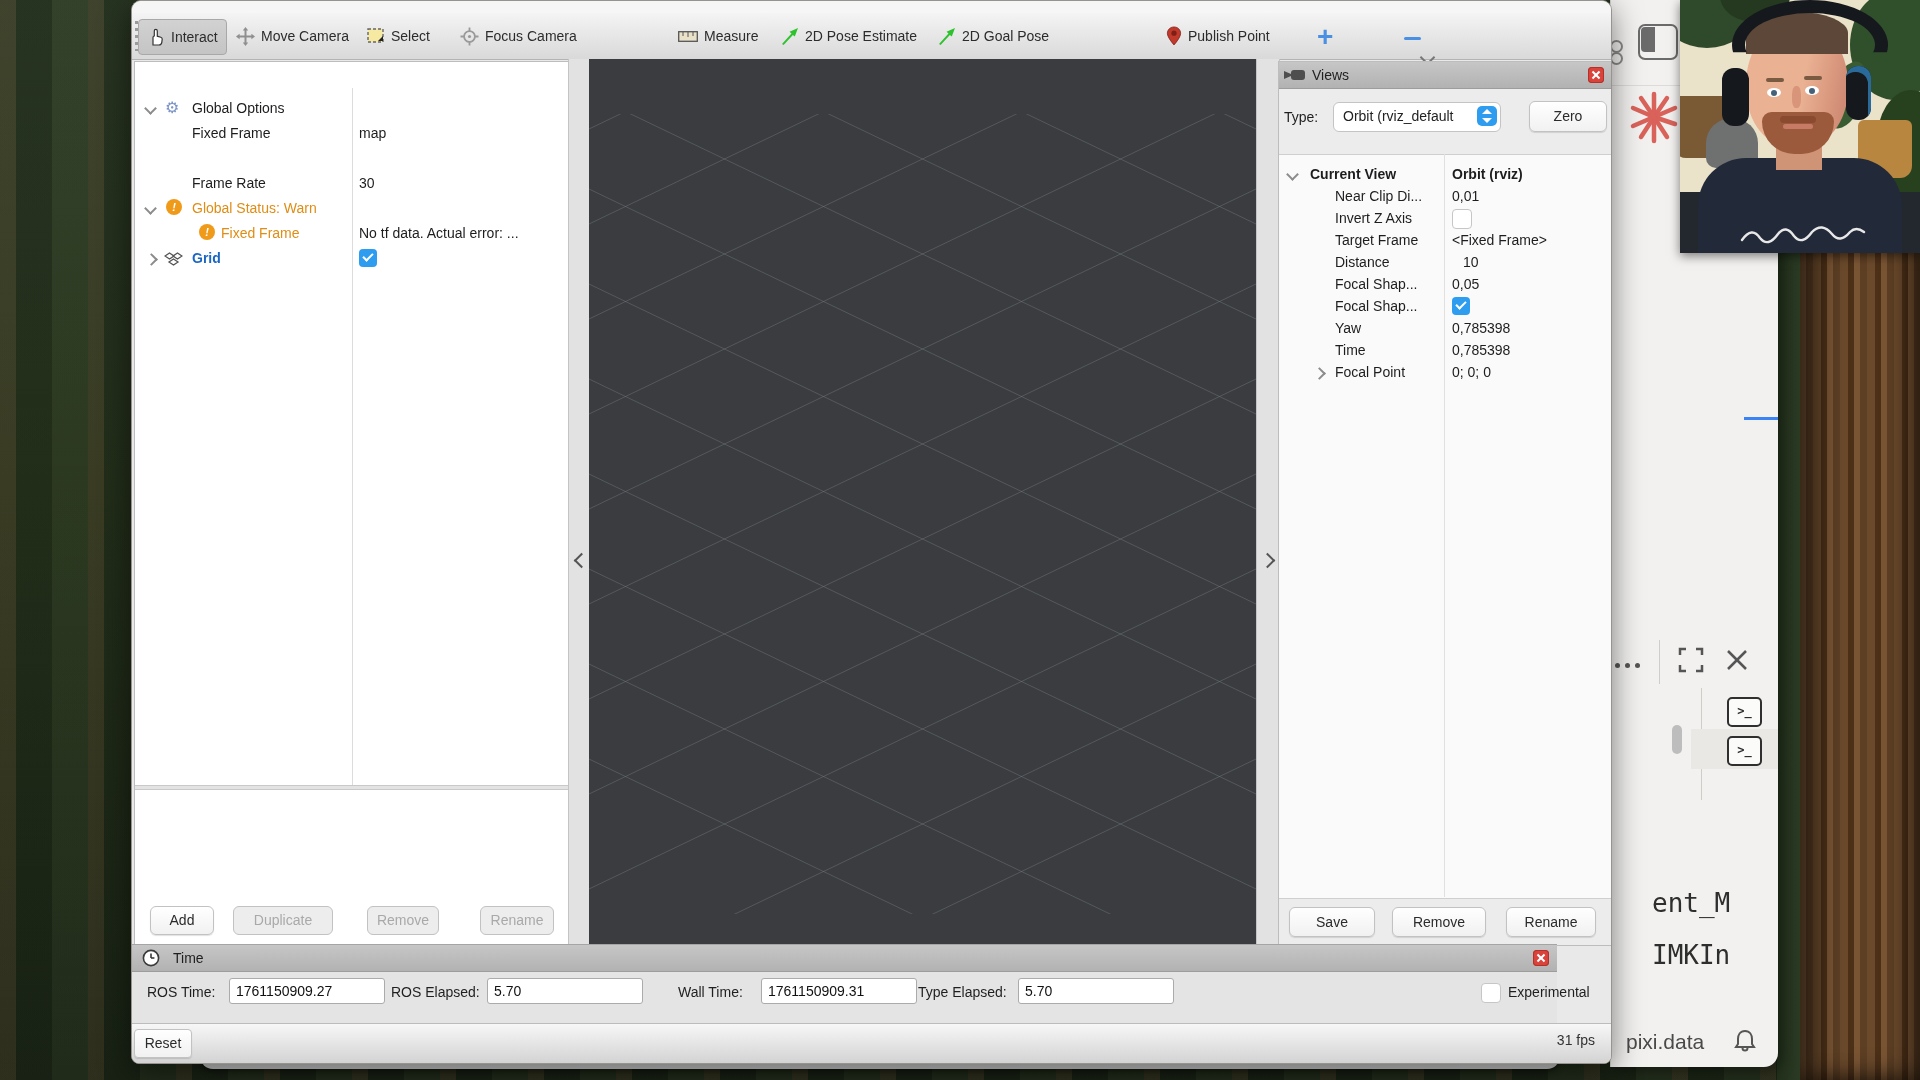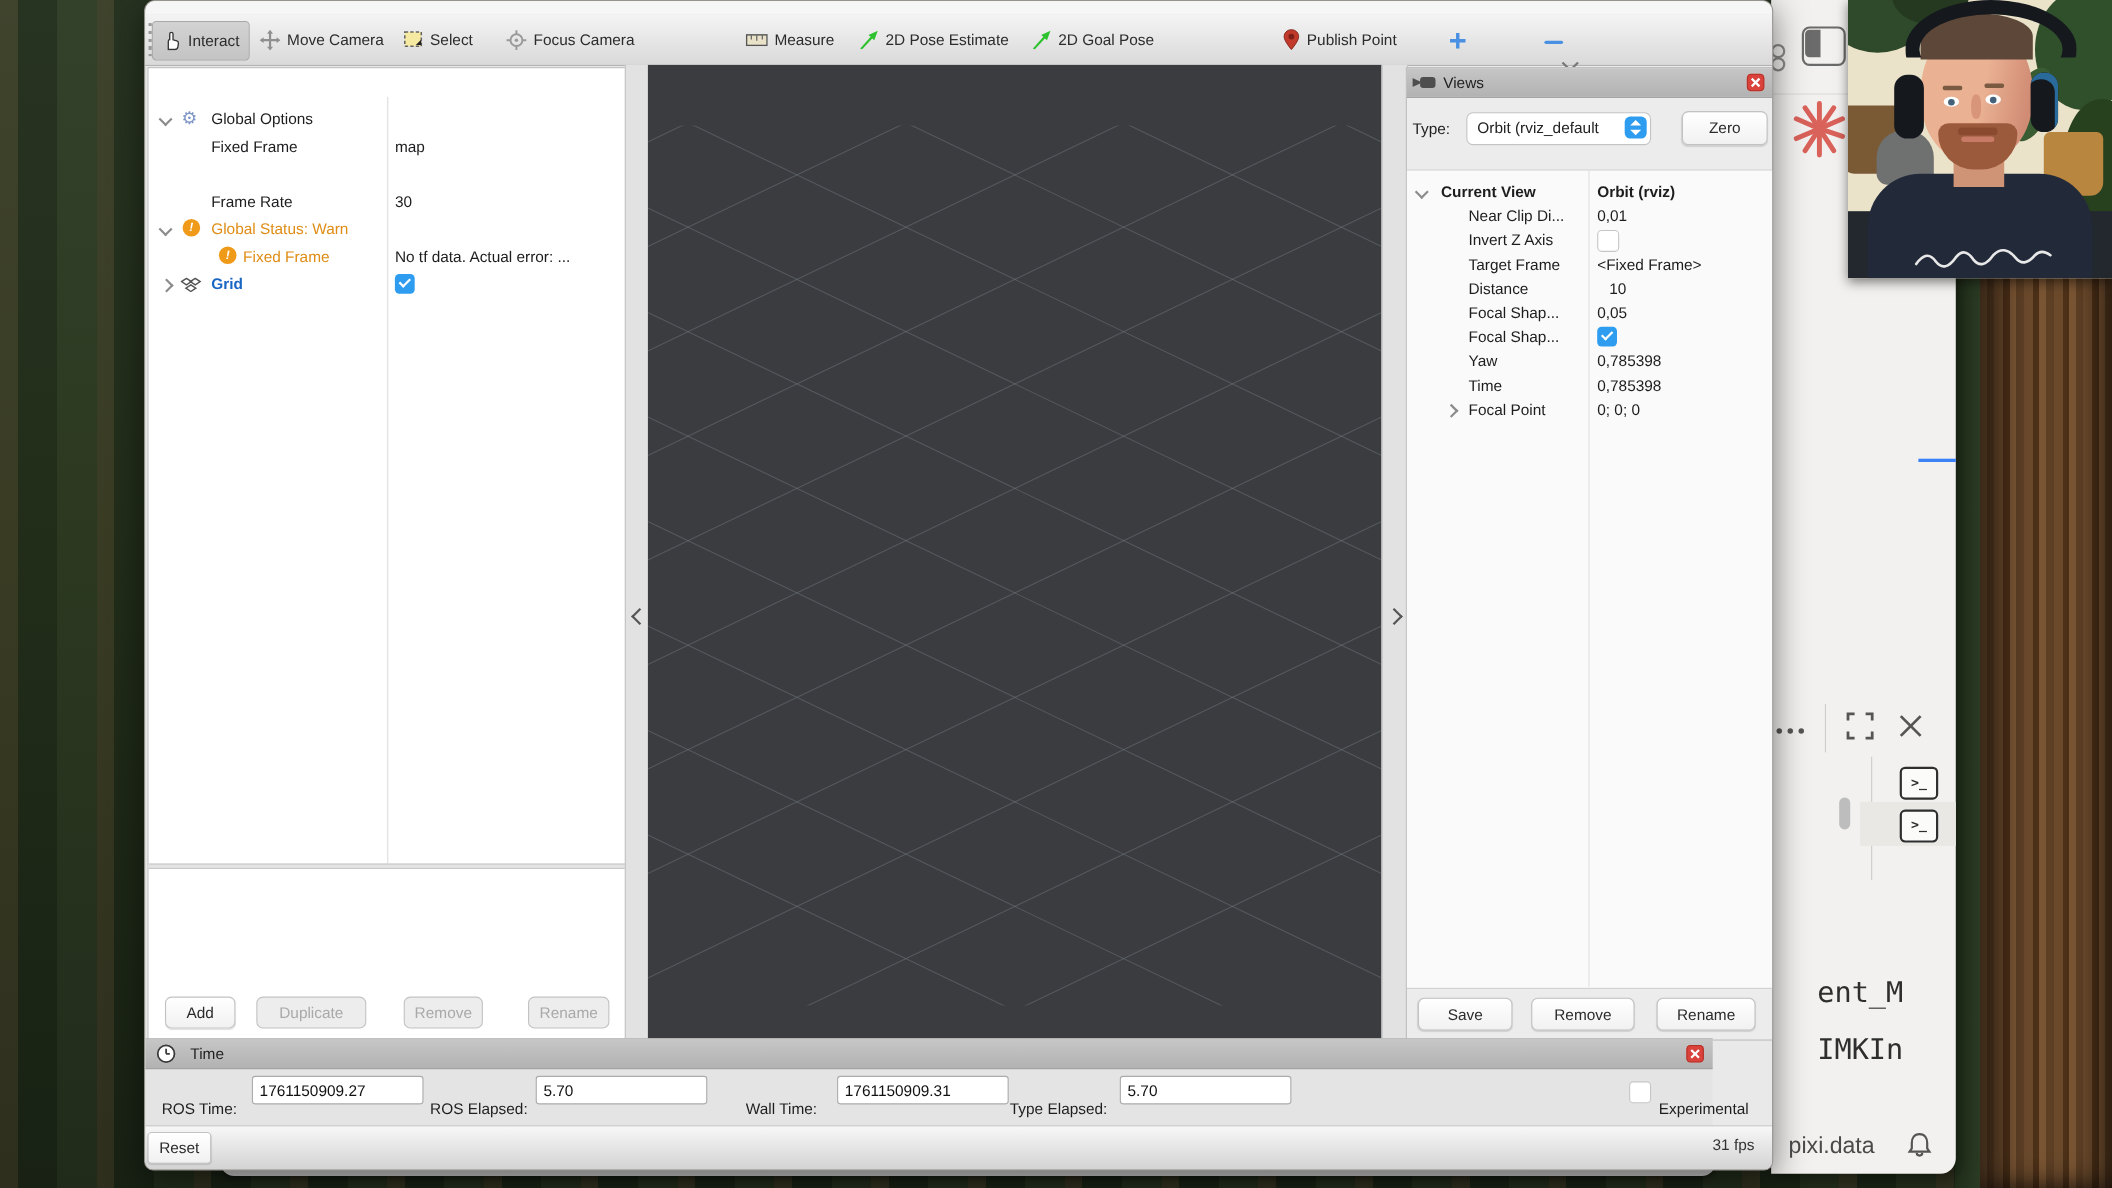--- a/index.html
+++ b/index.html
@@ -80,21 +80,21 @@
   .vrow{position:absolute;height:22px;width:303px;font-size:14px;color:#1d1d1f;}
   .vrow span{position:absolute;top:2px;white-space:nowrap;}
   .typelabel{position:absolute;left:5px;top:47px;font-size:14px;color:#1f1f1f;}
   .dropdown{position:absolute;left:54px;top:40px;width:166px;height:28px;background:#fff;border:1px solid #c4c4c4;border-radius:6px;font-size:14px;color:#222;}
   .dropdown .dtext{position:absolute;left:9px;top:5px;white-space:nowrap;overflow:hidden;width:130px;}
   .stepper{position:absolute;right:3px;top:3px;width:20px;height:20px;background:#2e9df0;border-radius:5px;}
   .stepper:before{content:"";position:absolute;left:5px;top:3px;border:5px solid transparent;border-bottom:5px solid #fff;border-top:none;}
   .stepper:after{content:"";position:absolute;left:5px;bottom:3px;border:5px solid transparent;border-top:5px solid #fff;border-bottom:none;}
   
   #timep{left:0;top:943px;width:1425px;height:79px;background:#e4e4e4;border-top:1px solid #a5a5a5;}
-  .tfield-label{position:absolute;top:55px;font-size:14px;color:#1f1f1f;white-space:nowrap;}
+  .tfield-label{position:absolute;top:39px;font-size:14px;color:#1f1f1f;white-space:nowrap;}
   .tinput{position:absolute;top:33px;width:142px;height:24px;background:#fff;border:1px solid #ababab;border-radius:3px;font-size:14px;color:#111;padding:0 6px;font-family:"Liberation Sans",sans-serif;}
   #statusbar{left:0;top:1022px;width:1479px;height:40px;background:linear-gradient(180deg,#f7f7f7,#d2d2d2);border-top:1px solid #bcbcbc;border-radius:0 0 8px 8px;}
   .fps{position:absolute;right:16px;top:8px;font-size:14px;color:#333;}
   
   #webcam{left:1680px;top:0;width:240px;height:253px;overflow:hidden;background:#eae2c9;box-shadow:0 3px 10px rgba(0,0,0,.5);}
   .leaf{position:absolute;background:#2e4a2a;border-radius:50%;}
   .pot{position:absolute;background:#7a5a35;border-radius:6px 6px 12px 12px;}
   .desk{position:absolute;left:0;top:192px;width:240px;height:61px;background:#23282e;}
   .shirt{position:absolute;left:18px;top:158px;width:204px;height:95px;background:#222a3a;border-radius:48px 48px 0 0;}
   .neck{position:absolute;left:96px;top:138px;width:46px;height:32px;background:#cf9376;}

